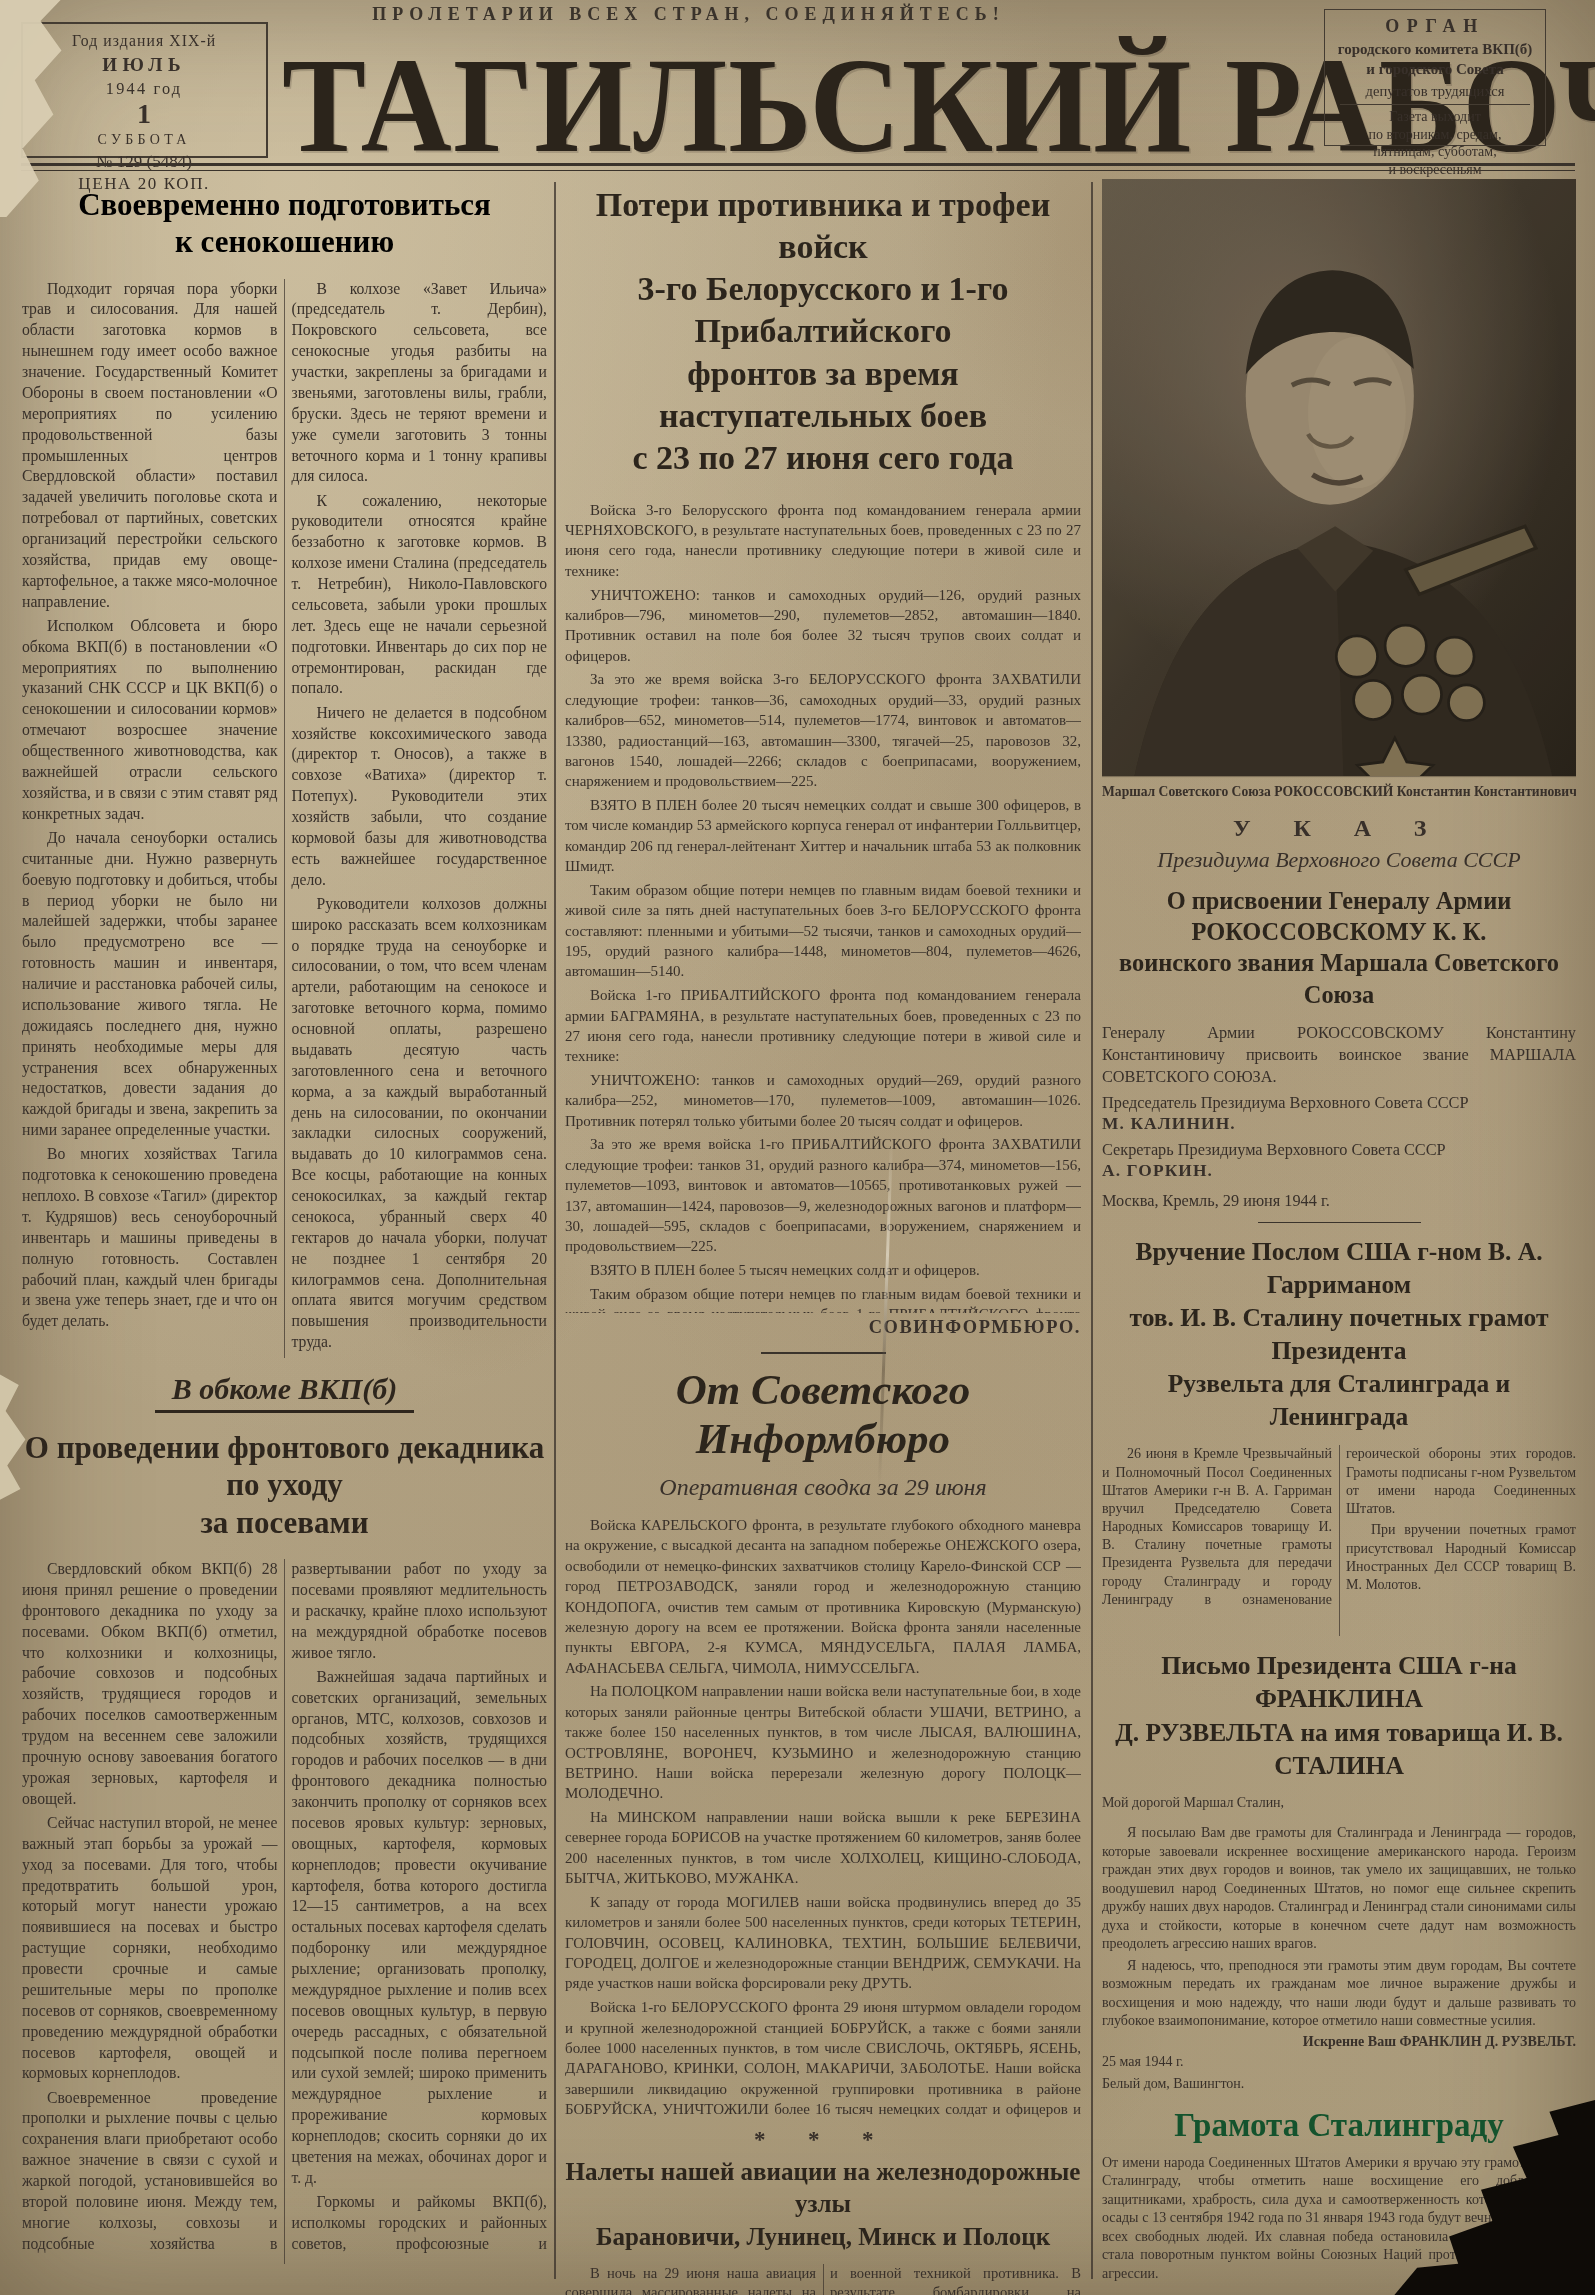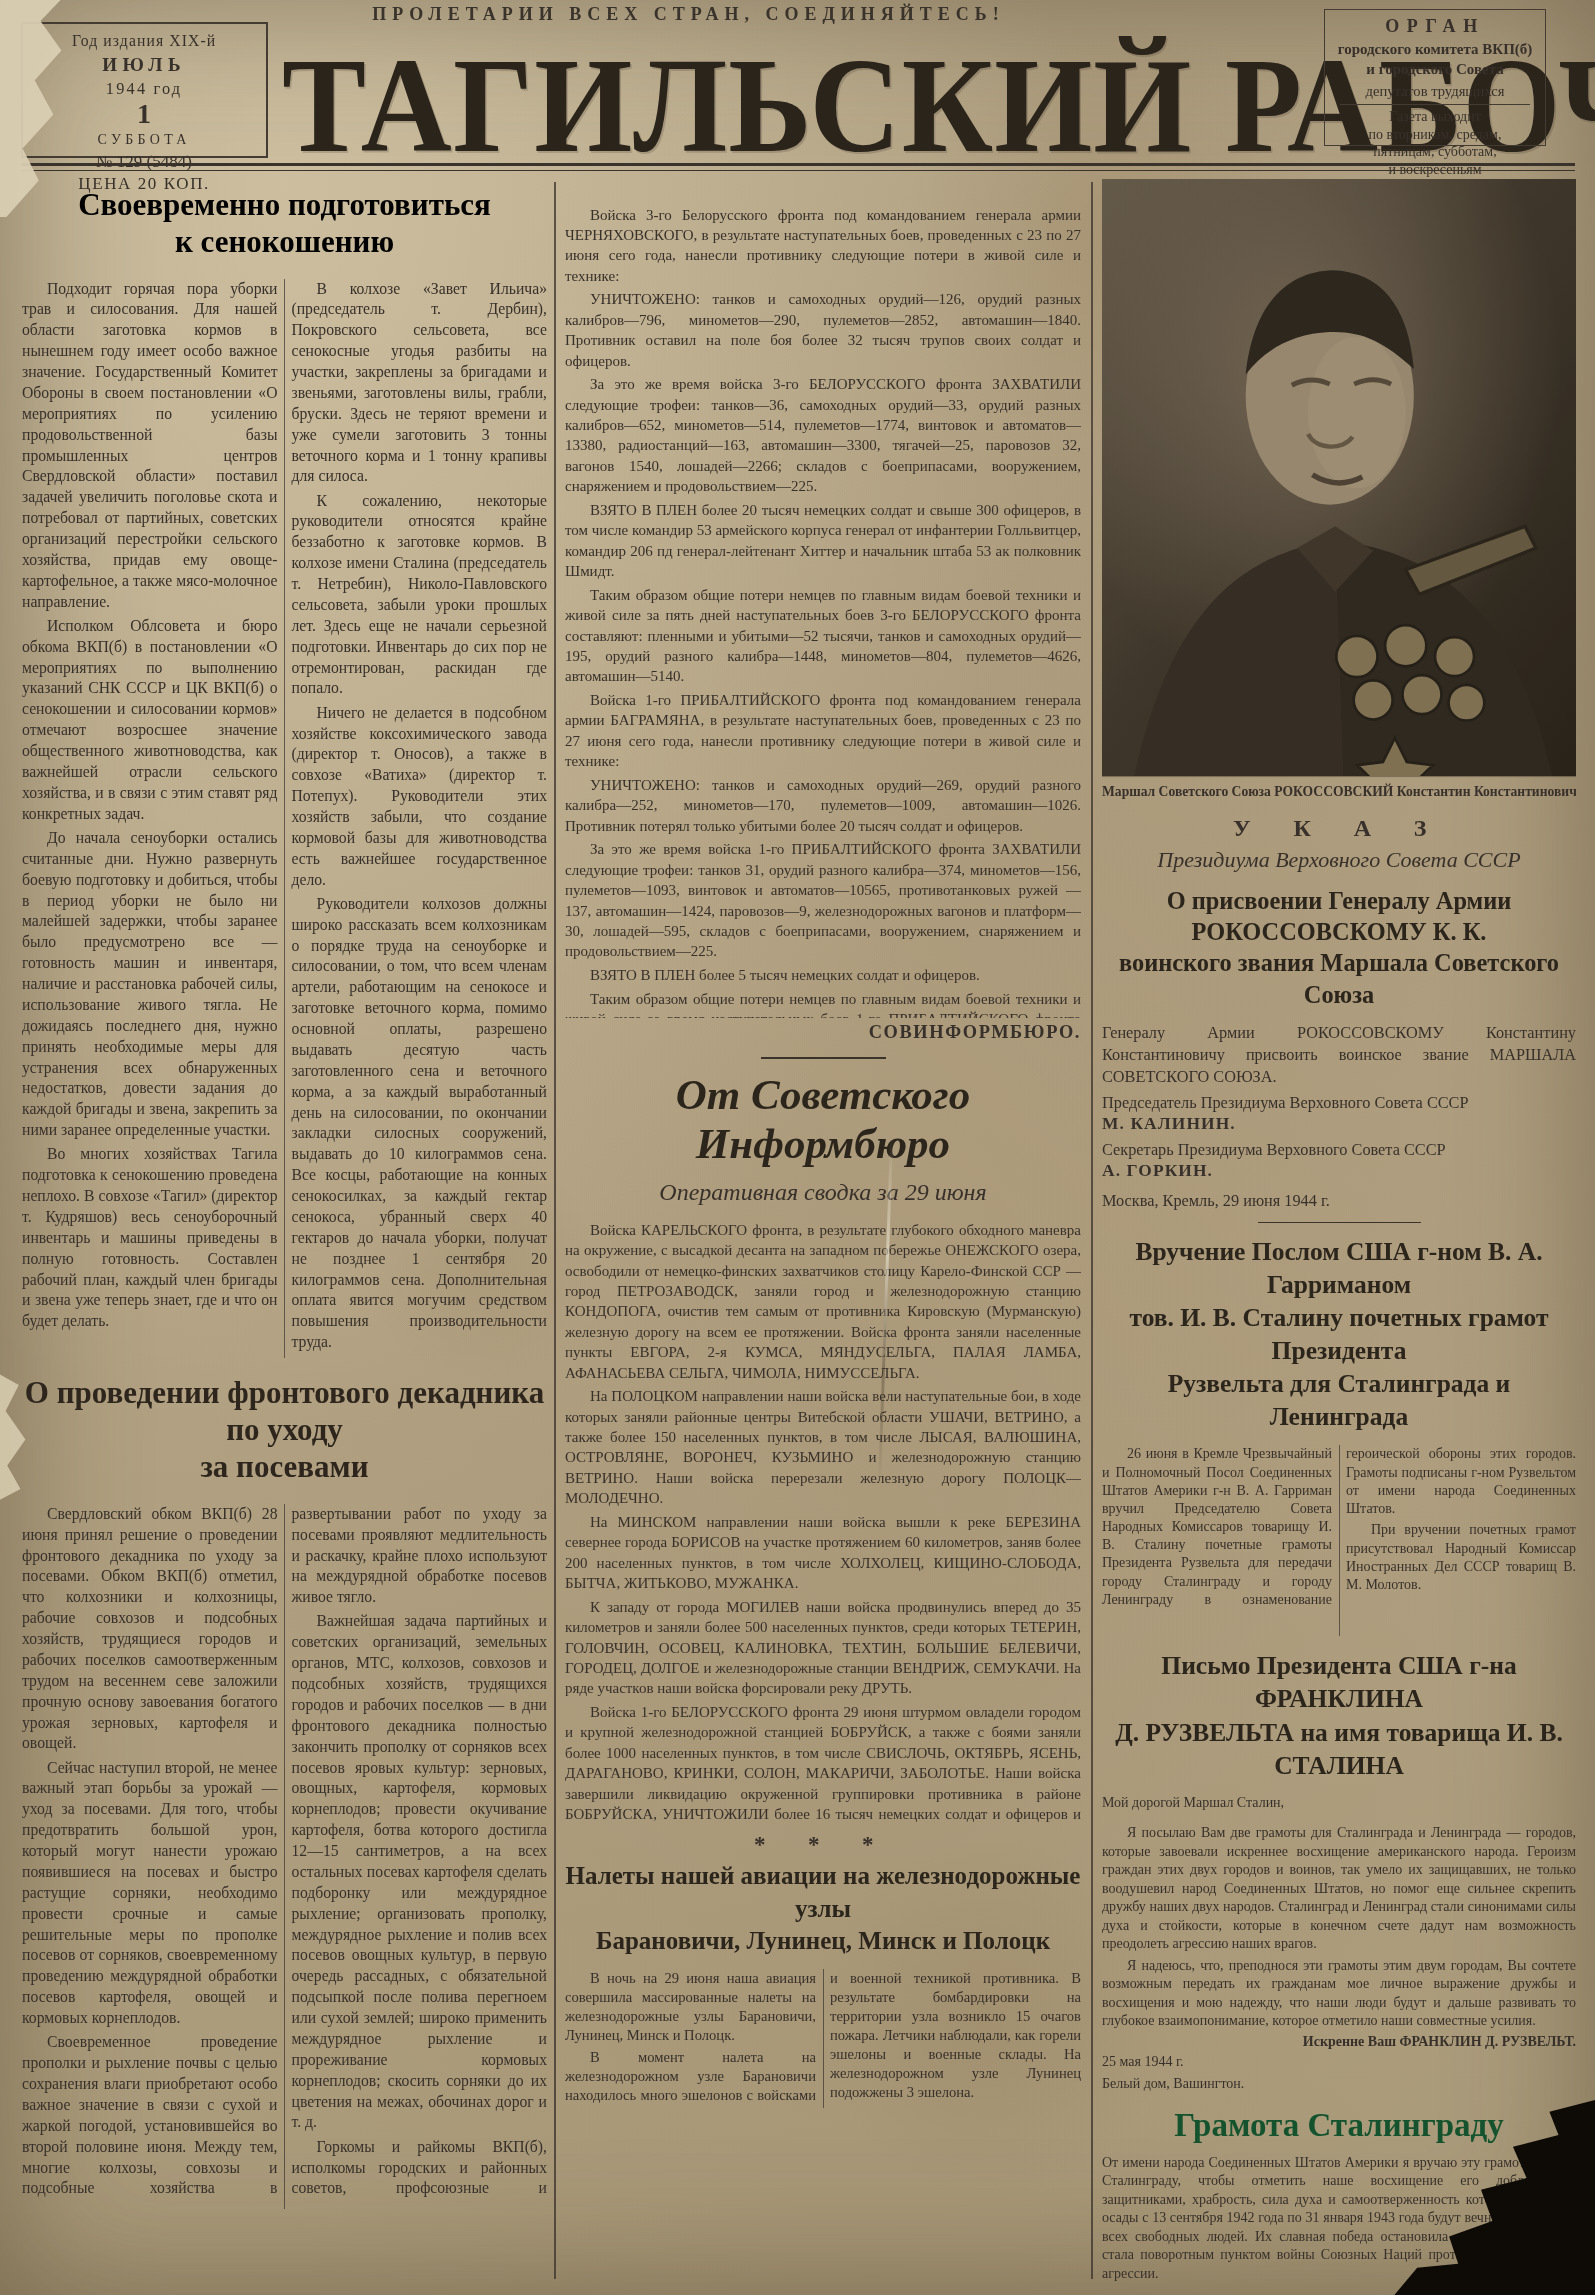--- a/index.html
+++ b/index.html
@@ -161,34 +161,43 @@
         <p class="para">Подходит горячая пора уборки трав и силосования. Для нашей области заготовка кормов в нынешнем году имеет особо важное значение. Государственный Комитет Обороны в своем постановлении «О мероприятиях по усилению продовольственной базы промышленных центров Свердловской области» поставил задачей увеличить поголовье скота и потребовал от партийных, советских организаций перестройки сельского хозяйства, придав ему овоще-картофельное, а также мясо-молочное направление.</p>
         <p class="para">Исполком Облсовета и бюро обкома ВКП(б) в постановлении «О мероприятиях по выполнению указаний СНК СССР и ЦК ВКП(б) о сенокошении и силосовании кормов» отмечают возросшее значение общественного животноводства, как важнейшей отрасли сельского хозяйства, и в связи с этим ставят ряд конкретных задач.</p>
         <p class="para">До начала сеноуборки остались считанные дни. Нужно развернуть боевую подготовку и добиться, чтобы в период уборки не было ни малейшей задержки, чтобы заранее было предусмотрено все — готовность машин и инвентаря, наличие и расстановка рабочей силы, использование живого тягла. Не дожидаясь последнего дня, нужно принять необходимые меры для устранения всех обнаруженных недостатков, довести задания до каждой бригады и звена, закрепить за ними заранее определенные участки.</p>
         <p class="para">Во многих хозяйствах Тагила подготовка к сенокошению проведена неплохо. В совхозе «Тагил» (директор т. Кудряшов) весь сеноуборочный инвентарь и машины приведены в полную готовность. Составлен рабочий план, каждый член бригады и звена уже теперь знает, где и что он будет делать.</p>
         <p class="para">В колхозе «Завет Ильича» (председатель т. Дербин), Покровского сельсовета, все сенокосные угодья разбиты на участки, закреплены за бригадами и звеньями, заготовлены вилы, грабли, бруски. Здесь не теряют времени и уже сумели заготовить 3 тонны веточного корма и 1 тонну крапивы для силоса.</p>
         <p class="para">К сожалению, некоторые руководители относятся крайне беззаботно к заготовке кормов. В колхозе имени Сталина (председатель т. Нетребин), Николо-Павловского сельсовета, забыли уроки прошлых лет. Здесь еще не начали серьезной подготовки. Инвентарь до сих пор не отремонтирован, раскидан где попало.</p>
         <p class="para">Ничего не делается в подсобном хозяйстве коксохимического завода (директор т. Оносов), а также в совхозе «Ватиха» (директор т. Потепух). Руководители этих хозяйств забыли, что создание кормовой базы для животноводства есть важнейшее государственное дело.</p>
         <p class="para">Руководители колхозов должны широко рассказать всем колхозникам о порядке труда на сеноуборке и силосовании, о том, что всем членам артели, работающим на сенокосе и заготовке веточного корма, помимо основной оплаты, разрешено выдавать десятую часть заготовленного сена и веточного корма, а за каждый выработанный день на силосовании, по окончании закладки силосных сооружений, выдавать до 10 килограммов сена. Все косцы, работающие на конных сенокосилках, за каждый гектар сенокоса, убранный сверх 40 гектаров до начала уборки, получат не позднее 1 сентября 20 килограммов сена. Дополнительная оплата явится могучим средством повышения производительности труда.</p>
       </div>
 
+    <div class="kicker-wrap">
+      <span class="kicker">В обкоме ВКП(б)</span>
+    </div>
     <div class="ob-title">
       <div>О проведении фронтового декадника по уходу</div>
       <div>за посевами</div>
     </div>
     <div class="ob-cols twocol jtext">
         <p class="para">Свердловский обком ВКП(б) 28 июня принял решение о проведении фронтового декадника по уходу за посевами. Обком ВКП(б) отметил, что колхозники и колхозницы, рабочие совхозов и подсобных хозяйств, трудящиеся городов и рабочих поселков самоотверженным трудом на весеннем севе заложили прочную основу завоевания богатого урожая зерновых, картофеля и овощей.</p>
         <p class="para">Сейчас наступил второй, не менее важный этап борьбы за урожай — уход за посевами. Для того, чтобы предотвратить большой урон, который могут нанести урожаю появившиеся на посевах и быстро растущие сорняки, необходимо провести срочные и самые решительные меры по прополке посевов от сорняков, своевременному проведению междурядной обработки посевов картофеля, овощей и кормовых корнеплодов.</p>
         <p class="para">Своевременное проведение прополки и рыхление почвы с целью сохранения влаги приобретают особо важное значение в связи с сухой и жаркой погодой, установившейся во второй половине июня. Между тем, многие колхозы, совхозы и подсобные хозяйства в развертывании работ по уходу за посевами проявляют медлительность и раскачку, крайне плохо используют на междурядной обработке посевов живое тягло.</p>
         <p class="para">Важнейшая задача партийных и советских организаций, земельных органов, МТС, колхозов, совхозов и подсобных хозяйств, трудящихся городов и рабочих поселков — в дни фронтового декадника полностью закончить прополку от сорняков всех посевов яровых культур: зерновых, овощных, картофеля, кормовых корнеплодов; провести окучивание картофеля, ботва которого достигла 12—15 сантиметров, а на всех остальных посевах картофеля сделать подборонку или междурядное рыхление; организовать прополку, междурядное рыхление и полив всех посевов овощных культур, в первую очередь рассадных, с обязательной подсыпкой после полива перегноем или сухой землей; широко применить междурядное рыхление и прореживание кормовых корнеплодов; скосить сорняки до их цветения на межах, обочинах дорог и т. д.</p>
         <p class="para">Горкомы и райкомы ВКП(б), исполкомы городских и районных советов, профсоюзные и комсомольские организации, земельные органы обязаны привлечь на работы по уходу за посевами все сельское население, учащихся школ, трудящихся городов, районных центров и широко развернуть социалистическое соревнование на полях.</p>
       </div>
   </div>
 
   <div class="mid-region">
+    <div class="mid-headline">
+      <div>Потери противника и трофеи войск</div>
+      <div>3-го Белорусского и 1-го Прибалтийского</div>
+      <div>фронтов за время наступательных боев</div>
+      <div>с 23 по 27 июня сего года</div>
+    </div>
     <div class="mid-body1 jtext">
         <p class="para">Войска 3-го Белорусского фронта под командованием генерала армии ЧЕРНЯХОВСКОГО, в результате наступательных боев, проведенных с 23 по 27 июня сего года, нанесли противнику следующие потери в живой силе и технике:</p>
         <p class="para">УНИЧТОЖЕНО: танков и самоходных орудий—126, орудий разных калибров—796, минометов—290, пулеметов—2852, автомашин—1840. Противник оставил на поле боя более 32 тысяч трупов своих солдат и офицеров.</p>
         <p class="para">За это же время войска 3-го БЕЛОРУССКОГО фронта ЗАХВАТИЛИ следующие трофеи: танков—36, самоходных орудий—33, орудий разных калибров—652, минометов—514, пулеметов—1774, винтовок и автоматов—13380, радиостанций—163, автомашин—3300, тягачей—25, паровозов 32, вагонов 1540, лошадей—2266; складов с боеприпасами, вооружением, снаряжением и продовольствием—225.</p>
         <p class="para">ВЗЯТО В ПЛЕН более 20 тысяч немецких солдат и свыше 300 офицеров, в том числе командир 53 армейского корпуса генерал от инфантерии Голльвитцер, командир 206 пд генерал-лейтенант Хиттер и начальник штаба 53 ак полковник Шмидт.</p>
         <p class="para">Таким образом общие потери немцев по главным видам боевой техники и живой силе за пять дней наступательных боев 3-го БЕЛОРУССКОГО фронта составляют: пленными и убитыми—52 тысячи, танков и самоходных орудий—195, орудий разного калибра—1448, минометов—804, пулеметов—4626, автомашин—5140.</p>
         <p class="para">Войска 1-го ПРИБАЛТИЙСКОГО фронта под командованием генерала армии БАГРАМЯНА, в результате наступательных боев, проведенных с 23 по 27 июня сего года, нанесли противнику следующие потери в живой силе и технике:</p>
         <p class="para">УНИЧТОЖЕНО: танков и самоходных орудий—269, орудий разного калибра—252, минометов—170, пулеметов—1009, автомашин—1026. Противник потерял только убитыми более 20 тысяч солдат и офицеров.</p>
         <p class="para">За это же время войска 1-го ПРИБАЛТИЙСКОГО фронта ЗАХВАТИЛИ следующие трофеи: танков 31, орудий разного калибра—374, минометов—156, пулеметов—1093, винтовок и автоматов—10565, противотанковых ружей — 137, автомашин—1424, паровозов—9, железнодорожных вагонов и платформ—30, лошадей—595, складов с боеприпасами, вооружением, снаряжением и продовольствием—225.</p>
         <p class="para">ВЗЯТО В ПЛЕН более 5 тысяч немецких солдат и офицеров.</p>

